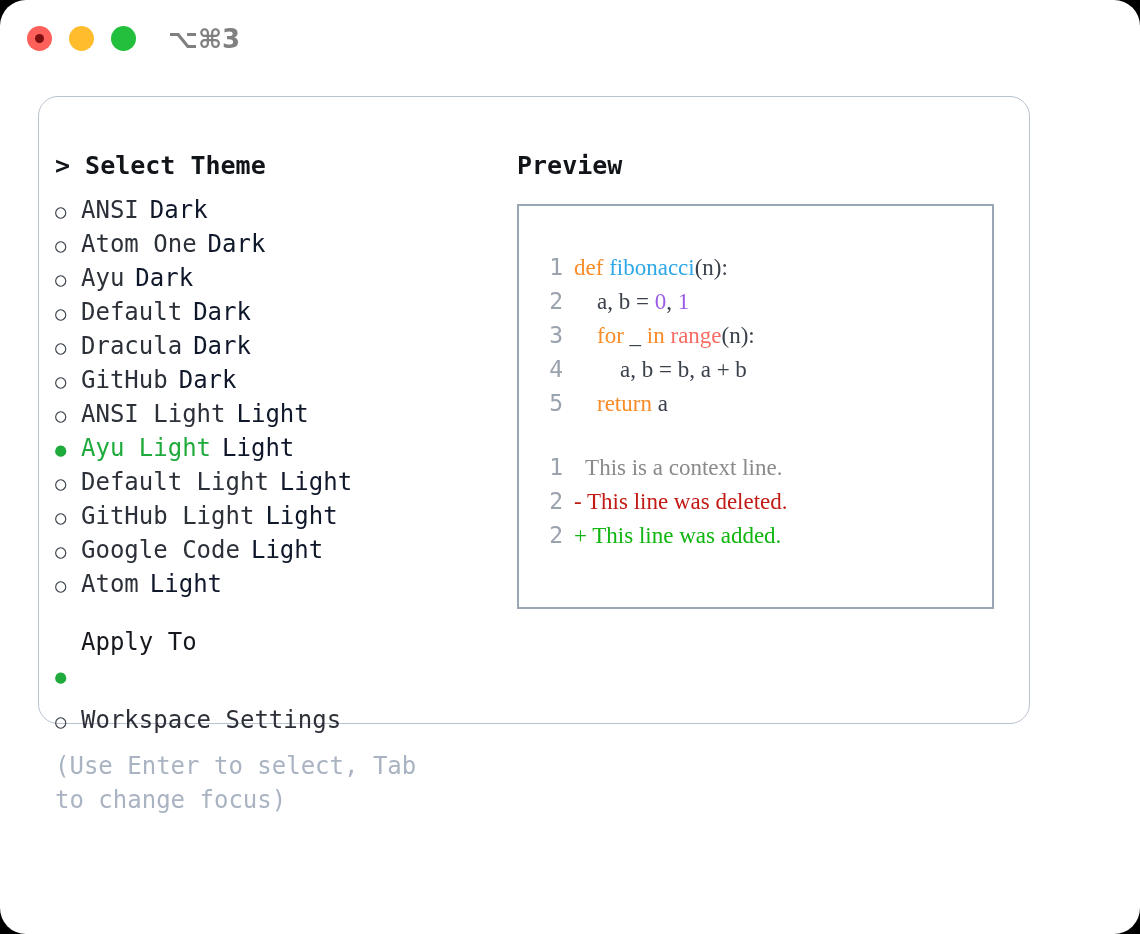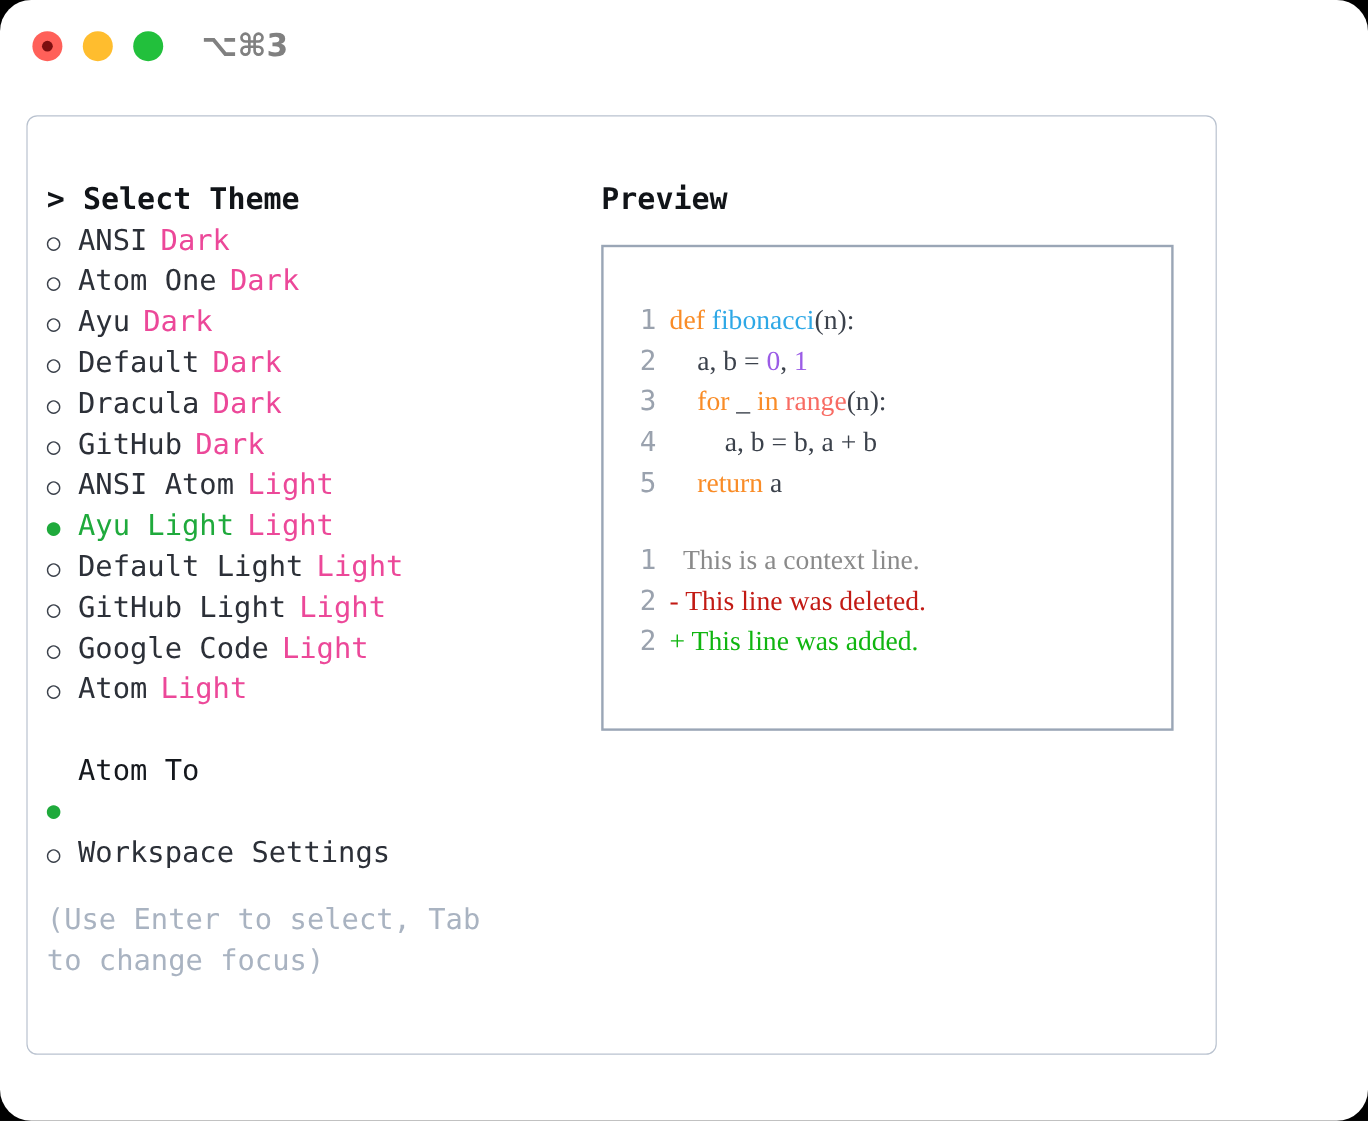--- a/index.html
+++ b/index.html
@@ -66,26 +66,26 @@
     font-weight: bold;
     color: #808080;
     letter-spacing: 0px;
     font-family: "DejaVu Sans", "Liberation Sans", sans-serif;
     white-space: pre;
   }
 
   
   .card {
     position: absolute;
-    left: 22px;
+    left: 38px;
     top: 96px;
     width: 992px;
-    height: 783px;
+    height: 628px;
     border: 1.5px solid #b9c2cf;
-    border-radius: 9px;
+    border-radius: 20px;
     background: #ffffff;
     box-sizing: border-box;
   }
 
   
   .left-col {
     position: absolute;
     left: 16px;
     top: 52px;
     width: 450px;
@@ -108,24 +108,24 @@
     white-space: pre;
   }
   .marker {
     width: 26px;
     flex: 0 0 26px;
     font-size: 19px;
     color: #3b414b;
     line-height: 34px;
   }
   .row.selected .marker { color: #1faa3c; }
-  .name { color: #2c3038; }
+  .name { color: #2c3038; margin-top: 10px; }
   .row.selected .name { color: #1faa3c; }
   .tag {
-    color: #ec4899;
+    color: #0f172a;
     margin-left: 11px;
   }
 
   .section-gap { height: 34px; }
 
   .subhead {
     font-size: 24px;
     color: #15181d;
     line-height: 34px;
     padding-left: 26px;
@@ -252,21 +252,21 @@
           <span class="name">Dracula</span>
           <span class="tag">Dark</span>
         </div>
         <div class="row">
           <span class="marker">○</span>
           <span class="name">GitHub</span>
           <span class="tag">Dark</span>
         </div>
         <div class="row">
           <span class="marker">○</span>
-          <span class="name">ANSI Atom</span>
+          <span class="name">ANSI Light</span>
           <span class="tag">Light</span>
         </div>
         <div class="row selected">
           <span class="marker">●</span>
           <span class="name">Ayu Light</span>
           <span class="tag">Light</span>
         </div>
         <div class="row">
           <span class="marker">○</span>
           <span class="name">Default Light</span>
@@ -284,21 +284,21 @@
         </div>
         <div class="row">
           <span class="marker">○</span>
           <span class="name">Atom</span>
           <span class="tag">Light</span>
         </div>
       </div>
 
       <div class="section-gap"></div>
 
-      <div class="subhead">Atom To</div>
+      <div class="subhead">Apply To</div>
 
       <div>
         <div class="row selected">
           <span class="marker">●</span>
         </div>
         <div class="row">
           <span class="marker">○</span>
           <span class="name">Workspace Settings</span>
         </div>
       </div>

